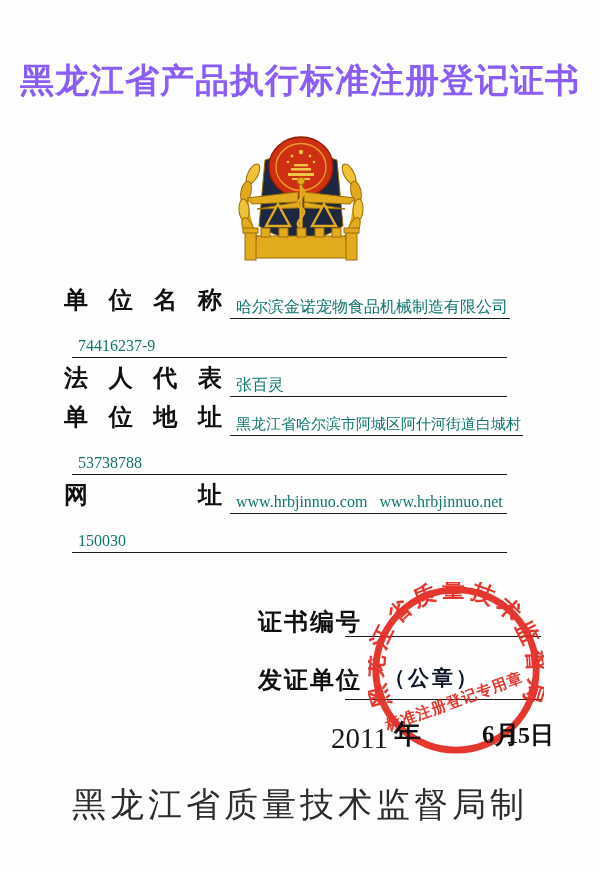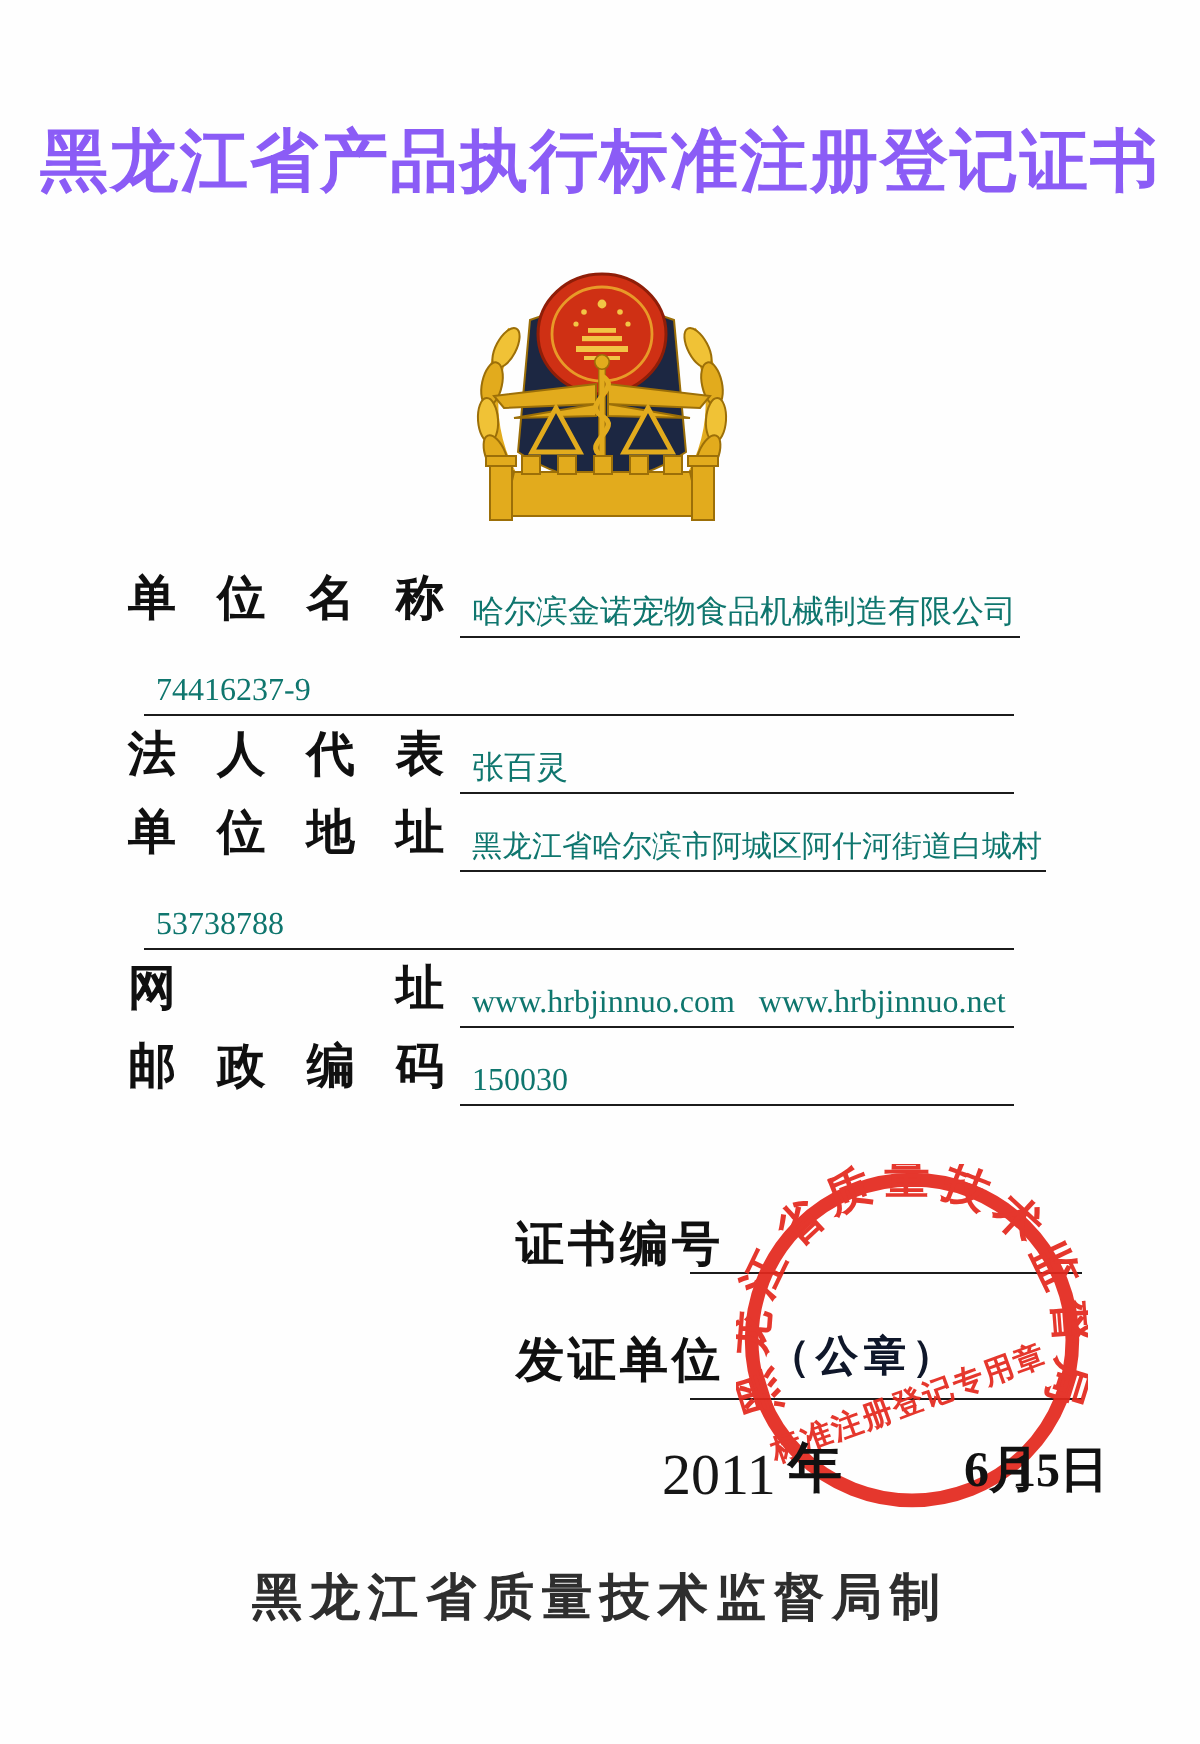--- a/index.html
+++ b/index.html
@@ -33,21 +33,21 @@
   .uline2{top:699px;}
   .seal{position:absolute;left:368px;top:582px;width:176px;height:176px;z-index:3;opacity:.93;}
   .date{position:absolute;top:714px;left:0;width:600px;height:36px;z-index:4;}
   .date span{position:absolute;}
   .d-year{left:331px;top:8px;font-size:29px;color:#161616;}
   .d-yearsuffix{left:394px;top:2px;font-size:27px;font-weight:bold;}
   .d-month{left:450px;top:4px;font-size:25px;font-weight:bold;margin-left:32px;}
   .d-day{left:506px;top:5px;font-size:24px;font-weight:bold;}
   .footer{
     position:absolute;left:0;right:0;top:782px;text-align:center;
-    font-size:25px;letter-spacing:4px;color:#2e2e2e;font-weight:700;
+    font-size:34px;letter-spacing:4px;color:#2e2e2e;font-weight:400;
   }
 </style>
 </head>
 <body>
 
 <div class="page">
 
   <div class="title">黑龙江省产品执行标准注册登记证书</div>
 
   <svg class="emblem" viewBox="0 0 140 134" aria-hidden="true">
@@ -146,21 +146,20 @@
           <span class="fvalue">53738788</span>
         </span>
     </div>
     <div class="frow">
       <span class="flabel">网址</span>
       <span class="fline">
           <span class="fvalue">www.hrbjinnuo.com   www.hrbjinnuo.net</span>
         </span>
     </div>
     <div class="frow">
-      <span class="flabel">邮政编码</span>
       <span class="fline">
           <span class="fvalue">150030</span>
         </span>
     </div>
   </div>
 
   <div class="cert-label cert-no-label">证书编号</div>
   <div class="uline uline1"></div>
 
   <div class="cert-label issuer-label">发证单位</div>

